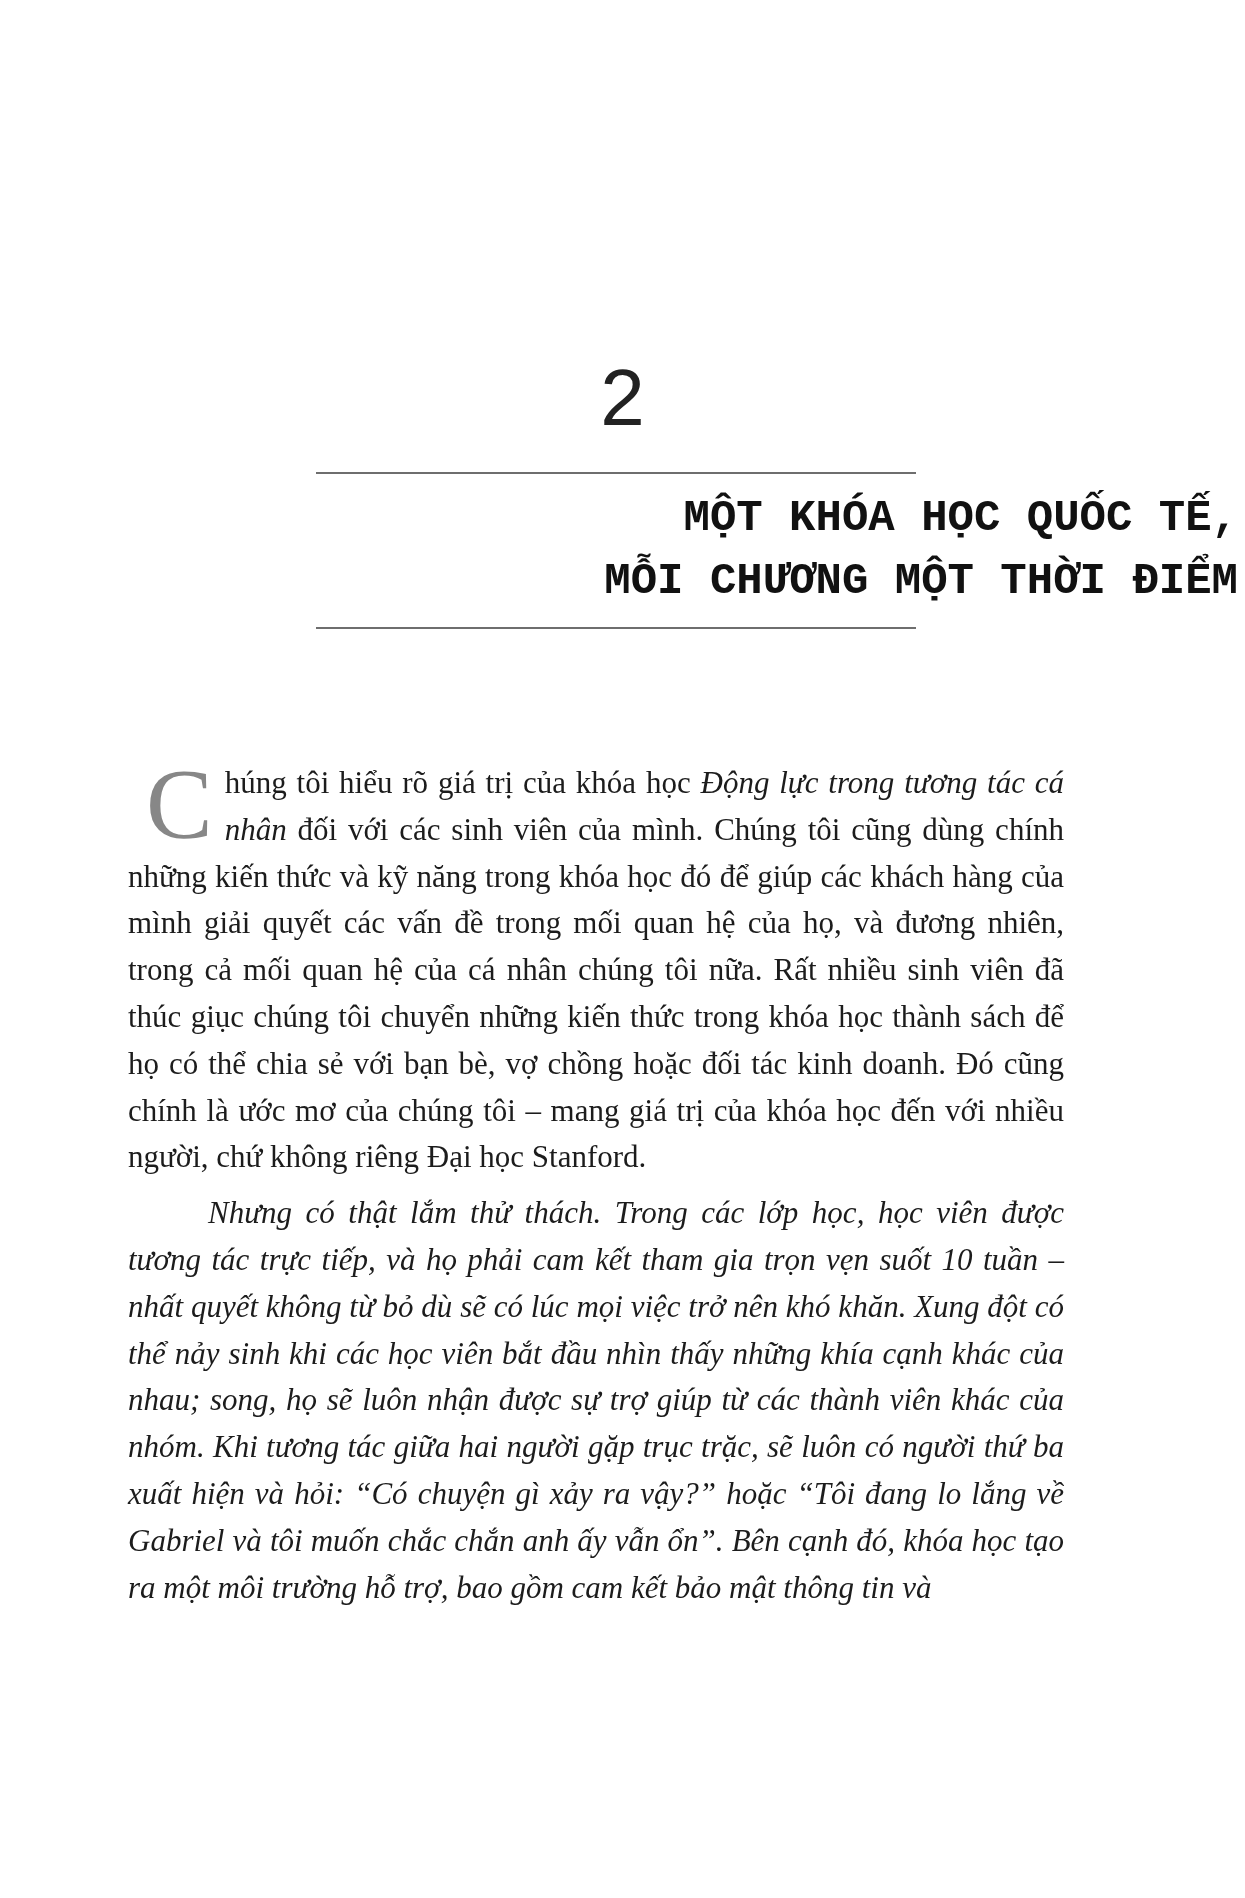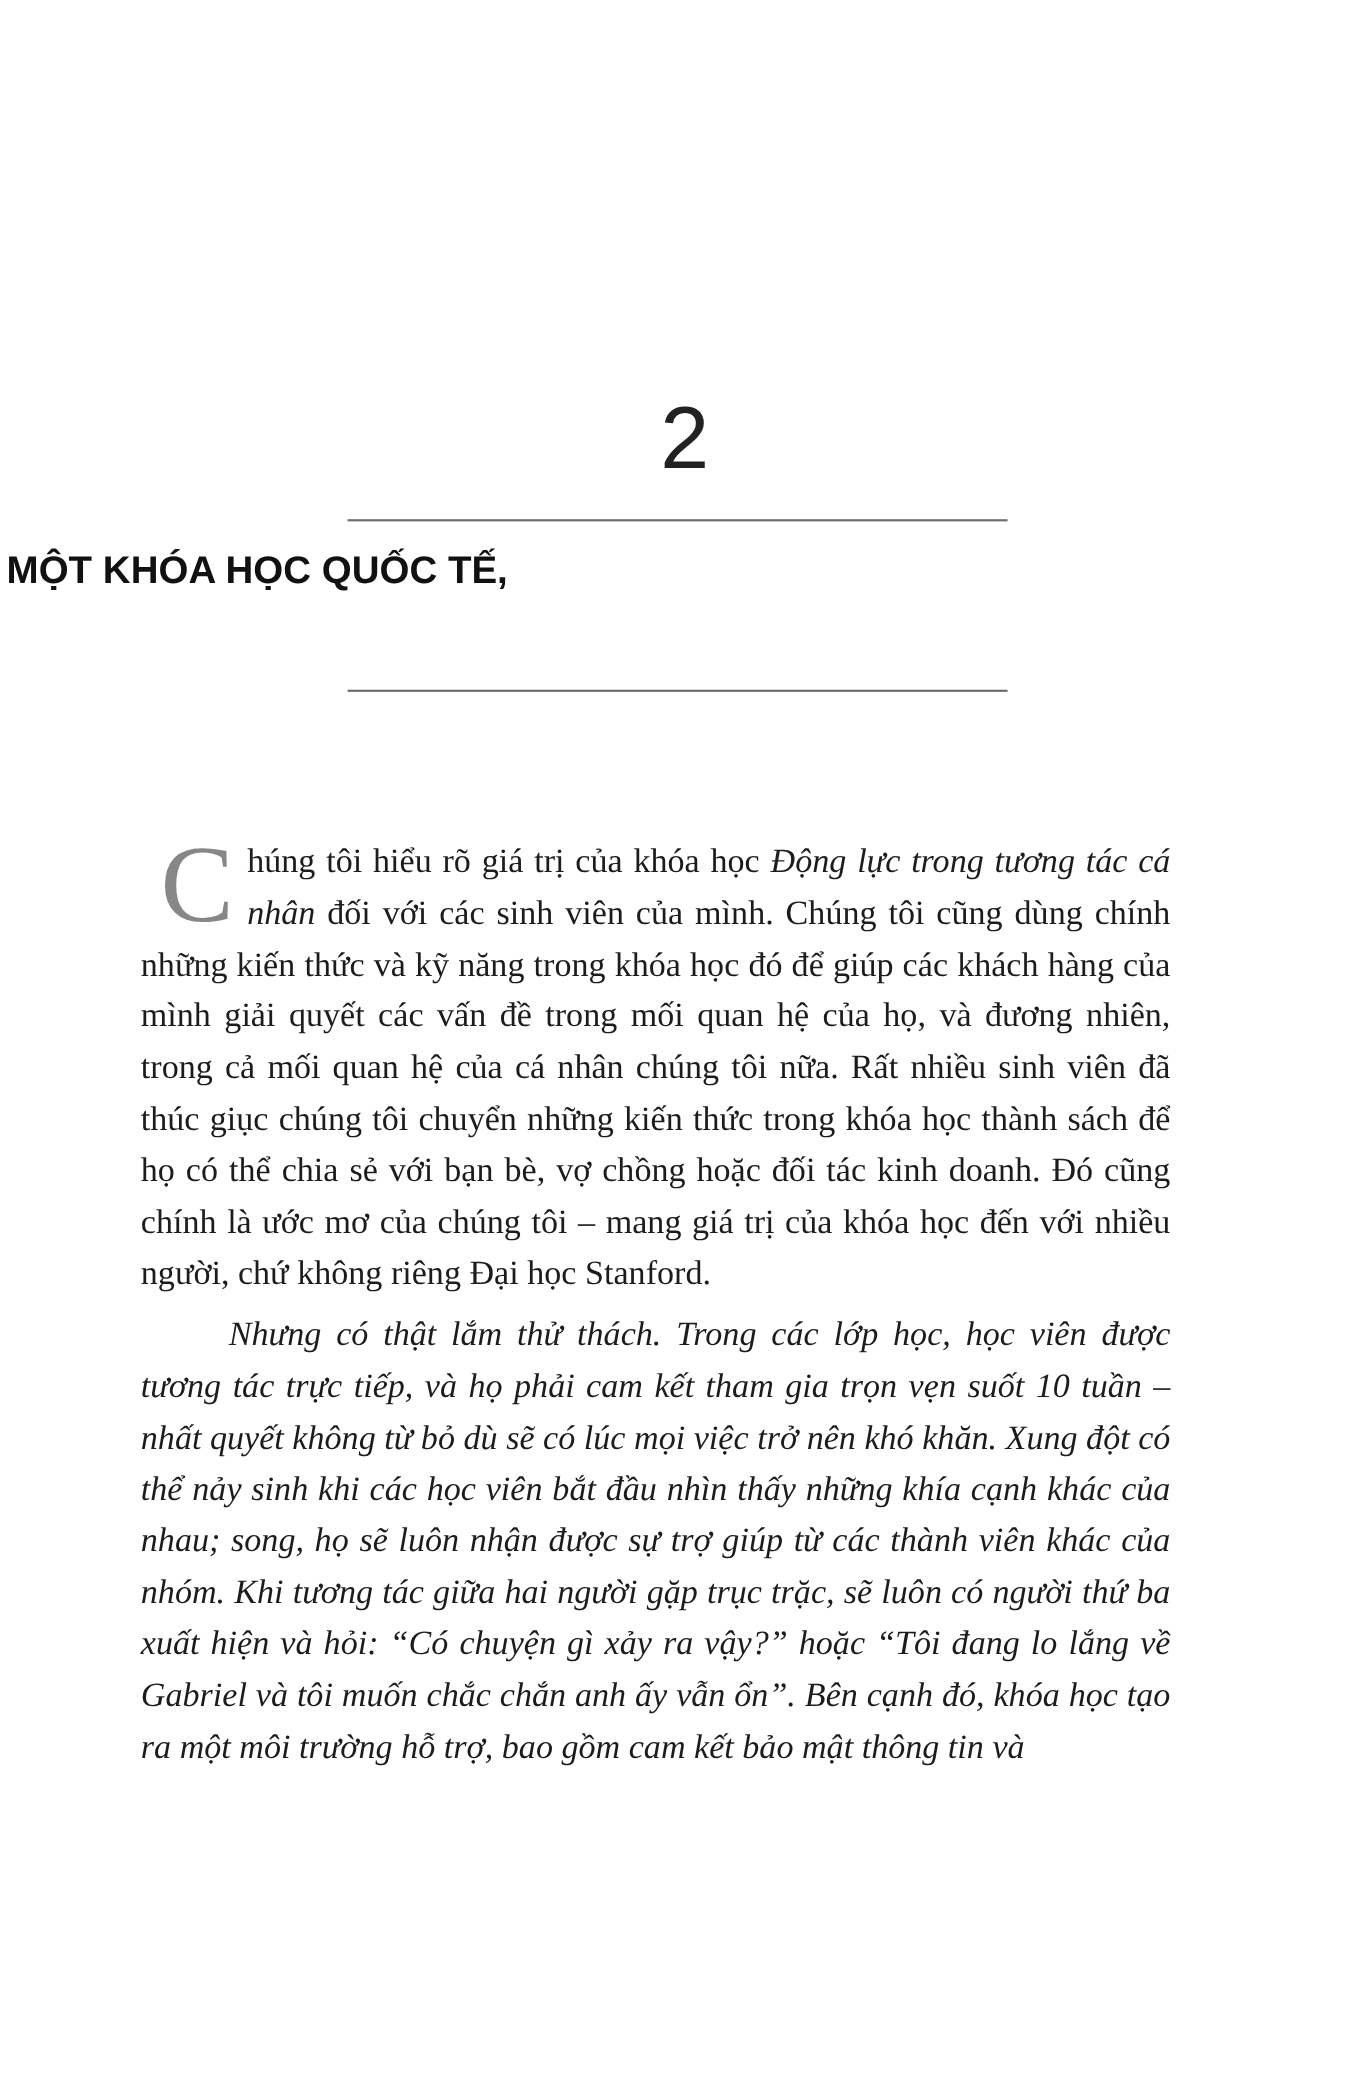--- a/index.html
+++ b/index.html
@@ -37,24 +37,24 @@
     background: #6e6e6e;
   }
   .rule-top { top: 472px; }
   .rule-bottom { top: 627px; }
   .chapter-title {
     position: absolute;
     top: 487px;
     left: 6px;
     width: 1232px;
     margin: 0;
-    text-align: left;
-    font-family: Liberation Sans, sans-serif;
+    text-align: right;
+    font-family: Liberation Mono, monospace;
     font-weight: 700;
-    font-size: 35px;
+    font-size: 44px;
     line-height: 63px;
     letter-spacing: 0px;
     color: #111111;
   }
   .body-text {
     position: absolute;
     top: 760px;
     left: 128px;
     width: 936px;
     font-family: "Liberation Serif", "DejaVu Serif", serif;
@@ -86,20 +86,21 @@
 <body>
 
 <div class="page">
 
   <div class="chapter-number">2</div>
 
   <hr class="rule rule-top">
 
   <h1 class="chapter-title">
     <span>MỘT KHÓA HỌC QUỐC TẾ,</span><br>
+    <span>MỖI CHƯƠNG MỘT THỜI ĐIỂM</span>
   </h1>
 
   <hr class="rule rule-bottom">
 
   <div class="body-text">
     <p class="para para-first">
       <span class="dropcap">C</span><span><span>húng tôi hiểu rõ giá trị của khóa học </span><i>Động lực trong tương tác cá nhân</i><span> đối với các sinh viên của mình. Chúng tôi cũng dùng chính những kiến thức và kỹ năng trong khóa học đó để giúp các khách hàng của mình giải quyết các vấn đề trong mối quan hệ của họ, và đương nhiên, trong cả mối quan hệ của cá nhân chúng tôi nữa. Rất nhiều sinh viên đã thúc giục chúng tôi chuyển những kiến thức trong khóa học thành sách để họ có thể chia sẻ với bạn bè, vợ chồng hoặc đối tác kinh doanh. Đó cũng chính là ước mơ của chúng tôi – mang giá trị của khóa học đến với nhiều người, chứ không riêng Đại học Stanford.</span></span>
     </p>
     <p class="para para-indent">
       <span><span>Nhưng có thật lắm thử thách. Trong các lớp học, học viên được tương tác trực tiếp, và họ phải cam kết tham gia trọn vẹn suốt 10 tuần – nhất quyết không từ bỏ dù sẽ có lúc mọi việc trở nên khó khăn. Xung đột có thể nảy sinh khi các học viên bắt đầu nhìn thấy những khía cạnh khác của nhau; song, họ sẽ luôn nhận được sự trợ giúp từ các thành viên khác của nhóm. Khi tương tác giữa hai người gặp trục trặc, sẽ luôn có người thứ ba xuất hiện và hỏi: “Có chuyện gì xảy ra vậy?” hoặc “Tôi đang lo lắng về Gabriel và tôi muốn chắc chắn anh ấy vẫn ổn”. Bên cạnh đó, khóa học tạo ra một môi trường hỗ trợ, bao gồm cam kết bảo mật thông tin và</span></span>

